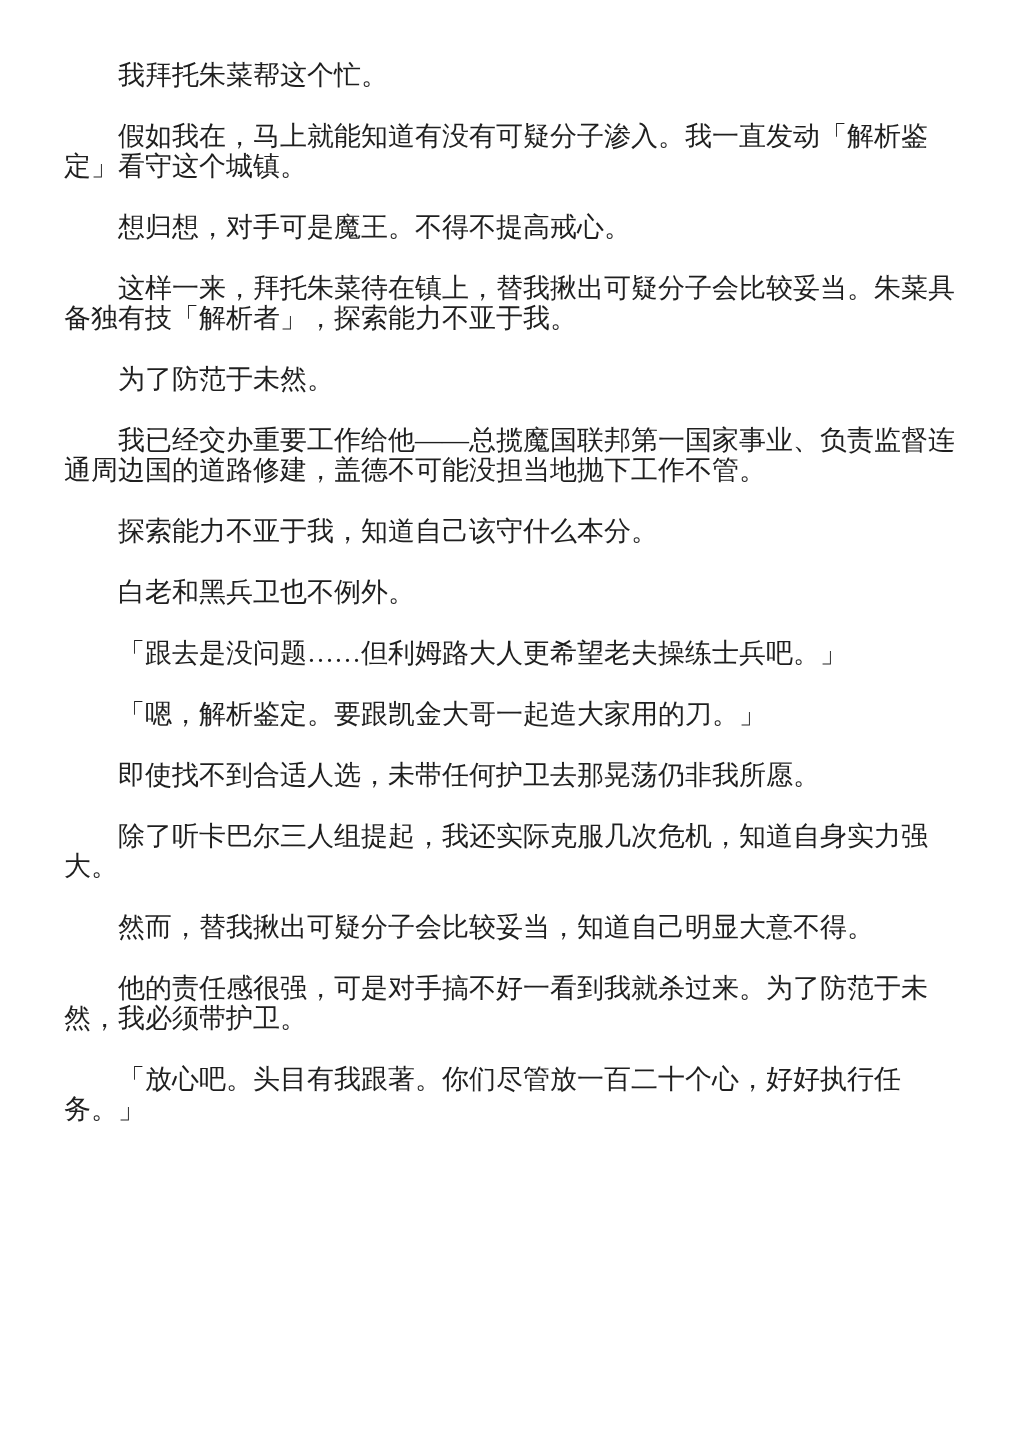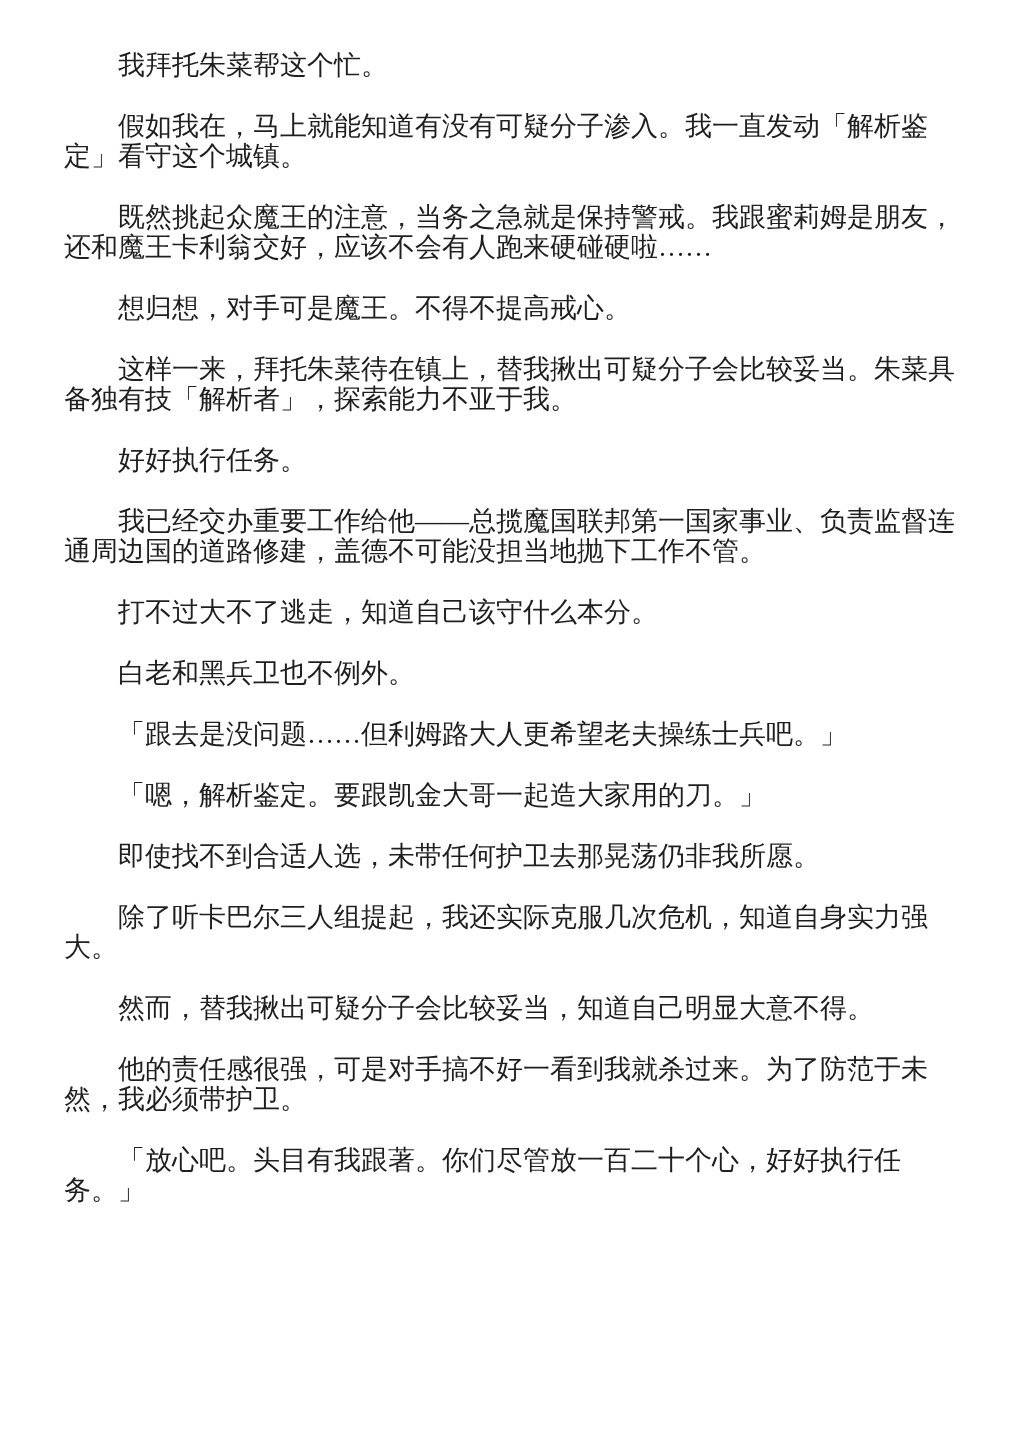--- a/index.html
+++ b/index.html
@@ -22,35 +22,34 @@
     text-align: left;
   }
   .page p {
     margin: 31px 0 0 0;
     padding: 0;
     text-indent: 2em;
     word-break: break-all;
     overflow-wrap: break-word;
   }
   .page p:first-of-type {
-    margin-top: 0;
+    margin-top: 10px;
   }
 </style>
 </head>
 <body>
 
 <div class="page">
   <p>我拜托朱菜帮这个忙。</p>
   <p>假如我在，马上就能知道有没有可疑分子渗入。我一直发动「解析鉴定」看守这个城镇。</p>
-  <p>既然挑起众魔王的注意，当务之急就是保持警戒。我跟蜜莉姆是朋友，还和魔王卡利翁交好，应该不会有人跑来硬碰硬啦……</p>
   <p>想归想，对手可是魔王。不得不提高戒心。</p>
   <p>这样一来，拜托朱菜待在镇上，替我揪出可疑分子会比较妥当。朱菜具备独有技「解析者」，探索能力不亚于我。</p>
-  <p>好好执行任务。</p>
+  <p>为了防范于未然。</p>
   <p>我已经交办重要工作给他——总揽魔国联邦第一国家事业、负责监督连通周边国的道路修建，盖德不可能没担当地抛下工作不管。</p>
-  <p>打不过大不了逃走，知道自己该守什么本分。</p>
+  <p>探索能力不亚于我，知道自己该守什么本分。</p>
   <p>白老和黑兵卫也不例外。</p>
   <p>「跟去是没问题……但利姆路大人更希望老夫操练士兵吧。」</p>
   <p>「嗯，解析鉴定。要跟凯金大哥一起造大家用的刀。」</p>
   <p>即使找不到合适人选，未带任何护卫去那晃荡仍非我所愿。</p>
   <p>除了听卡巴尔三人组提起，我还实际克服几次危机，知道自身实力强大。</p>
   <p>然而，替我揪出可疑分子会比较妥当，知道自己明显大意不得。</p>
   <p>他的责任感很强，可是对手搞不好一看到我就杀过来。为了防范于未然，我必须带护卫。</p>
   <p>「放心吧。头目有我跟著。你们尽管放一百二十个心，好好执行任务。」</p>
 </div>
 

